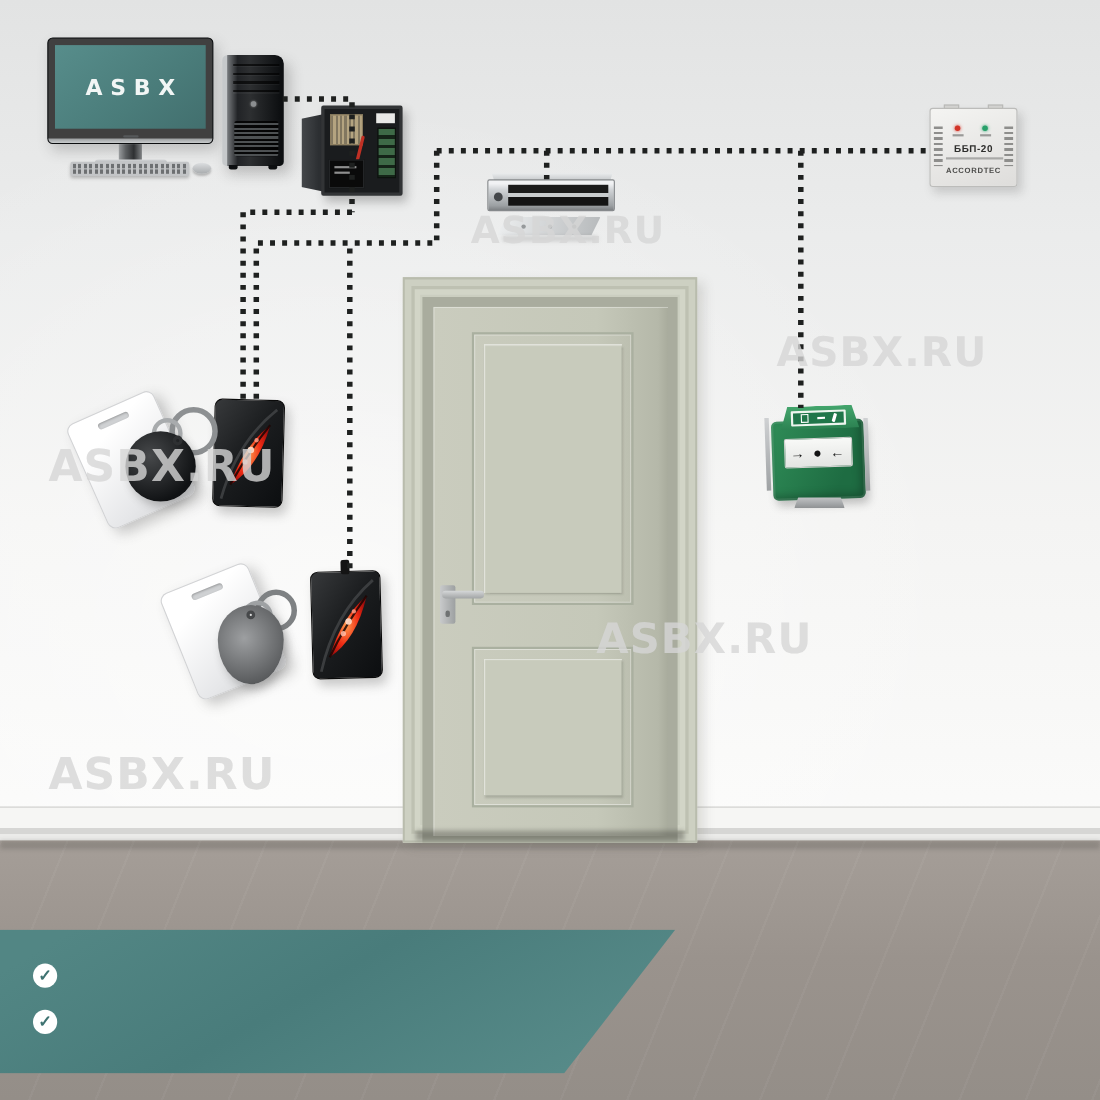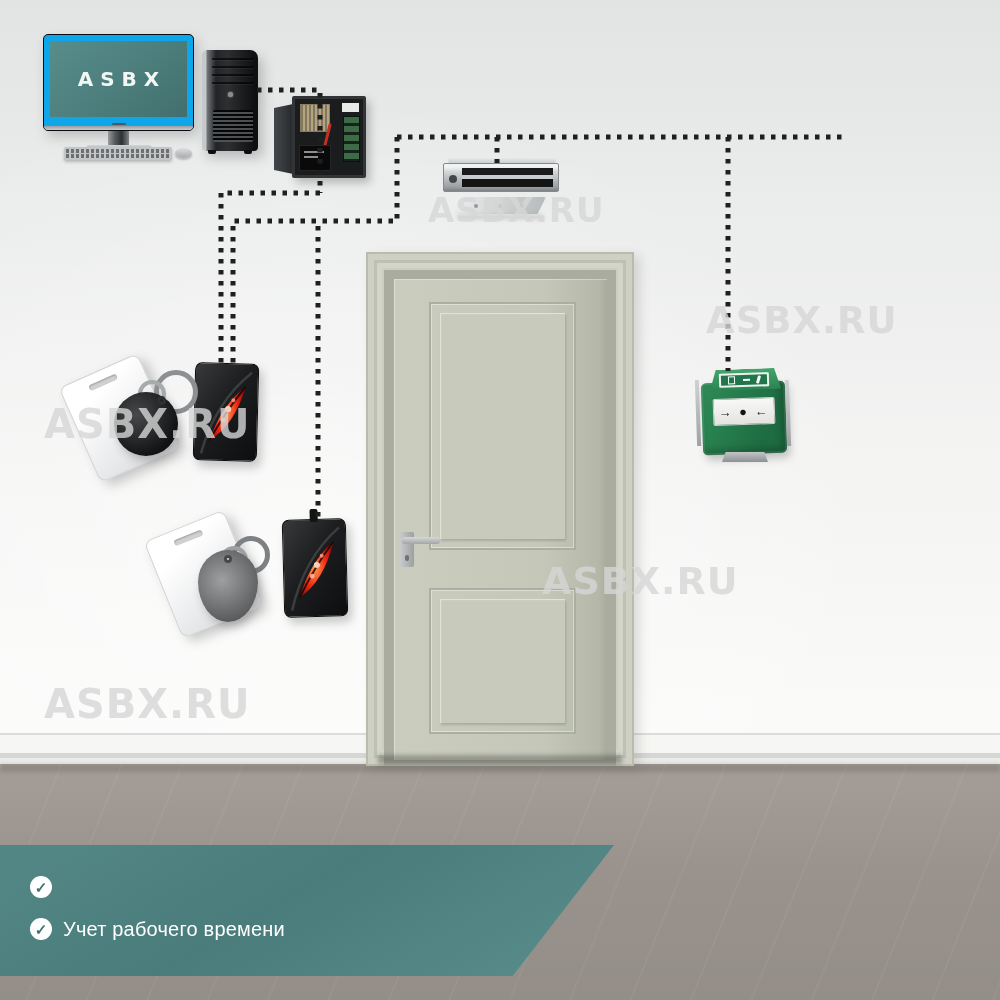--- a/index.html
+++ b/index.html
@@ -36,21 +36,21 @@
         box-shadow:1px 2px 2px rgba(80,84,70,.25), inset 1px 1px 1px rgba(255,255,255,.5);}
   .door-handle-plate{left:6px;top:253px;width:14px;height:35px;background:linear-gradient(90deg,#c8cacb,#9da0a1);border-radius:2px;}
   .door-handle-lever{left:8px;top:258px;width:38px;height:7px;background:linear-gradient(180deg,#d6d8d9,#a2a5a6);border-radius:3px;}
   .door-keyhole{left:11px;top:276px;width:4px;height:6px;background:#6f7273;border-radius:2px;}
   .door-bottom-shadow{left:378px;top:755px;width:244px;height:9px;z-index:2;background:rgba(55,55,48,.35);filter:blur(2px);}
 
   
   .wiring{left:0;top:0;z-index:6;}
 
   
-  .monitor{left:43px;top:34px;width:151px;height:97px;z-index:3;background:#0ea5e9;border:1px solid #0b0d0f;
+  .monitor{left:43px;top:34px;width:151px;height:97px;z-index:3;background:#404040;border:1px solid #0b0d0f;
         border-radius:5px;box-shadow:4px 6px 12px rgba(70,70,70,.25);}
   .monitor-screen{left:6px;top:6px;right:6px;bottom:13px;
         background:linear-gradient(140deg,#578d8b,#4a7c7a 60%,#426f6e);
         display:flex;align-items:center;justify-content:center;}
   .monitor-screen span{position:static;color:#f2f6f5;font-family:"DejaVu Sans",sans-serif;
         font-weight:700;font-size:20px;letter-spacing:7px;padding-left:7px;}
   .monitor-edge{left:0;bottom:0;width:100%;height:4px;background:linear-gradient(180deg,#9b9ea0,#c9cccd);border-radius:0 0 4px 4px;}
   .monitor-logo{left:50%;bottom:5px;width:14px;height:2px;margin-left:-7px;background:#55585a;border-radius:1px;}
   .stand-neck{left:108px;top:131px;width:21px;height:16px;z-index:3;
         background:linear-gradient(90deg,#9a9d9f,#5c5f61 30%,#2e3032 65%,#7f8284);}
@@ -274,20 +274,33 @@
       <div class="lock-gap"></div>
     </div>
     <div class="lock-plate">
       <i class="a"></i>
         <i class="b"></i>
         <i class="c"></i>
     </div>
     <div class="lock-shadow"></div>
   </div>
 
+  <div class="psu">
+    <div class="psu-tab l"></div>
+    <div class="psu-tab r"></div>
+    <div class="psu-vent l"></div>
+    <div class="psu-vent r"></div>
+    <div class="psu-led red"></div>
+    <div class="psu-led green"></div>
+    <div class="psu-led-label l"></div>
+    <div class="psu-led-label r"></div>
+    <div class="psu-model">ББП-20</div>
+    <div class="psu-fineprint"></div>
+    <div class="psu-brand">ACCORDTEC</div>
+  </div>
 
   <div class="exit-btn">
     <div class="btn-housing"></div>
     <div class="btn-topface">
       <div class="exit-sign">
         <b class="sign-door"></b>
           <b class="sign-dash"></b>
           <b class="sign-man"></b>
       </div>
     </div>
@@ -366,17 +379,16 @@
   <div class="wm w3">ASBX.RU</div>
   <div class="wm w4">ASBX.RU</div>
   <div class="wm w5">ASBX.RU</div>
 
   <div class="banner">
     <div class="feature f1">
       <span class="check">✓</span>
     </div>
     <div class="feature f2">
       <span class="check">✓</span>
-      <span class="feature-label">Учет рабочего времени</span>
     </div>
   </div>
 
 </div>
 
 </body></html>

